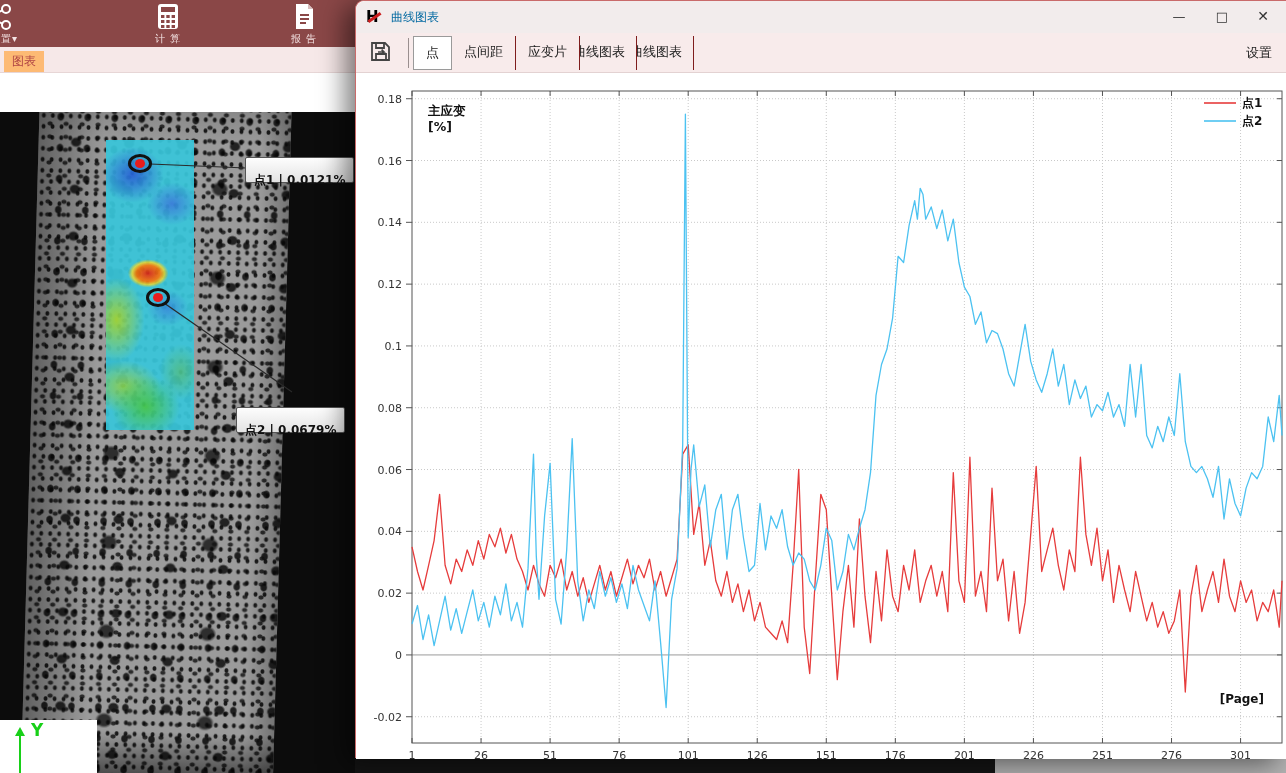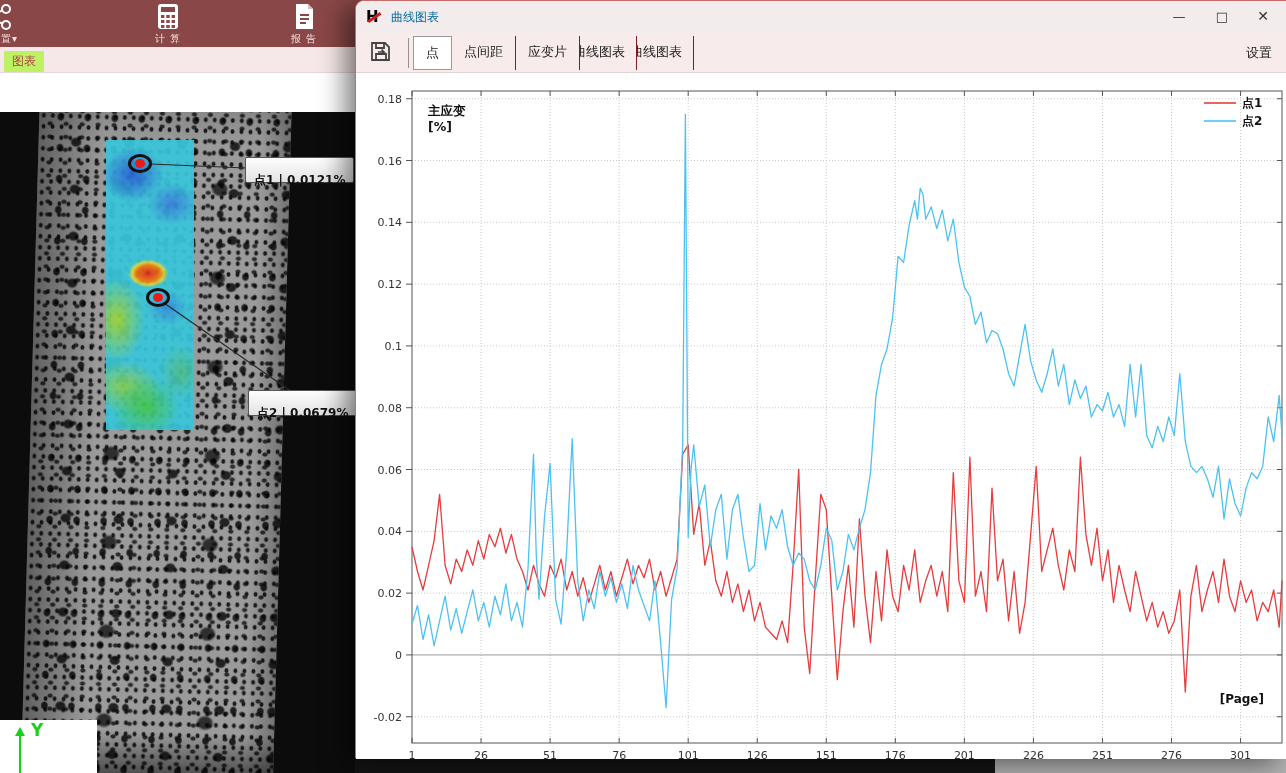--- a/index.html
+++ b/index.html
@@ -6,21 +6,21 @@
   *{box-sizing:border-box;}
   #screen{position:relative;width:1286px;height:773px;overflow:hidden;
     font-family:"DejaVu Sans","Liberation Sans",sans-serif;background:#0a0a0a;}
 
   
   .ribbon{position:absolute;left:0;top:0;width:1286px;height:47px;background:#8a4747;}
   .ribbon-item{position:absolute;top:3px;width:56px;text-align:center;color:#fff;cursor:pointer;}
   .ribbon-item .ic{display:block;height:28px;}
   .ribbon-item .lb{display:block;font-size:10px;color:#f4e3e3;letter-spacing:1px;margin-top:1px;}
   .tabrow{position:absolute;left:0;top:47px;width:1286px;height:26px;background:#f6e8e8;border-bottom:1px solid #e7d6d6;}
-  .doc-tab{position:absolute;left:4px;top:4px;padding:2px 8px;font-size:12px;color:#b04545;background:#bef264;}
+  .doc-tab{position:absolute;left:4px;top:4px;padding:2px 8px;font-size:12px;color:#b04545;background:#fdba74;}
   .content-white{position:absolute;left:0;top:73px;width:1286px;height:39px;background:#fff;}
 
   .viewport{position:absolute;left:0;top:112px;width:1286px;height:661px;background:#0c0c0c;overflow:hidden;}
   .specimen{position:absolute;left:30px;top:-10px;width:252px;height:700px;transform:rotate(1.6deg);
     background-color:#9b9b9b;
     background-image:
       radial-gradient(rgba(8,8,8,.88) 1.4px, transparent 2.4px),
       radial-gradient(rgba(18,18,18,.82) 2px, transparent 3.1px),
       radial-gradient(rgba(0,0,0,.8) 2.6px, transparent 4px),
       radial-gradient(rgba(0,0,0,.78) 4px, transparent 6px),
@@ -141,21 +141,21 @@
       <line x1="150" y1="52" x2="246" y2="56" stroke="#2a2a2a" stroke-width="1.2"></line>
       <line x1="164" y1="191" x2="292" y2="280" stroke="#2a2a2a" stroke-width="1.2"></line>
     </svg>
     <div class="marker" style="left:128px;top:42px;">
         <span class="dot"></span>
       </div>
     <div class="marker" style="left:146px;top:176px;">
         <span class="dot"></span>
       </div>
     <div class="ptlabel" style="left:245px;top:45px;">点1 | 0.0121%</div>
-    <div class="ptlabel" style="left:236px;top:278px;margin-left:12px;">点2 | 0.0679%</div>
+    <div class="ptlabel" style="left:236px;top:295px;">点2 | 0.0679%</div>
     <div class="ybox">
       <span class="yarrow"></span>
       <span class="ylab">Y</span>
     </div>
   </div>
 
   <div class="strip-dark"></div>
   <div class="strip-grey"></div>
 
   <div class="cwindow">

